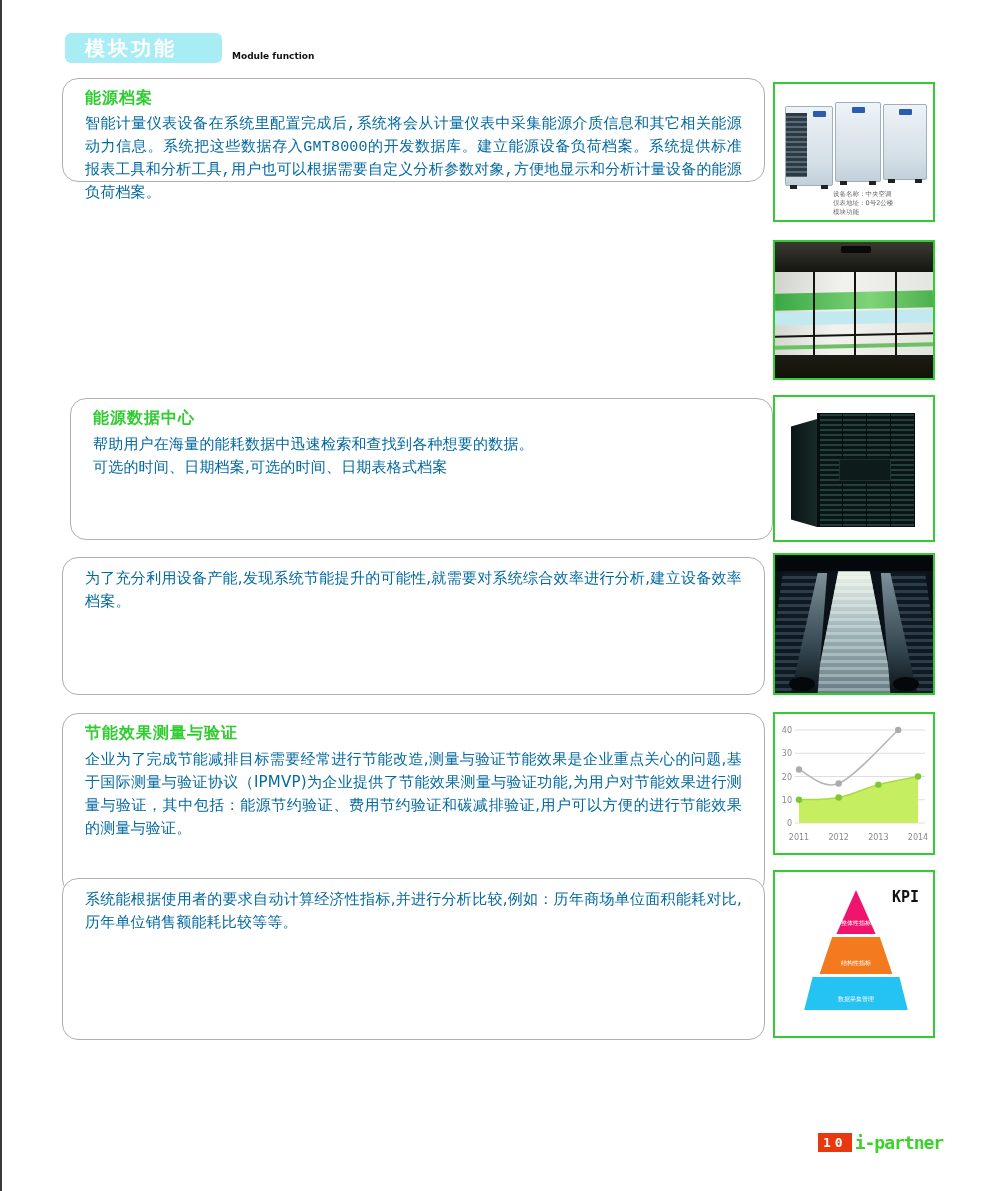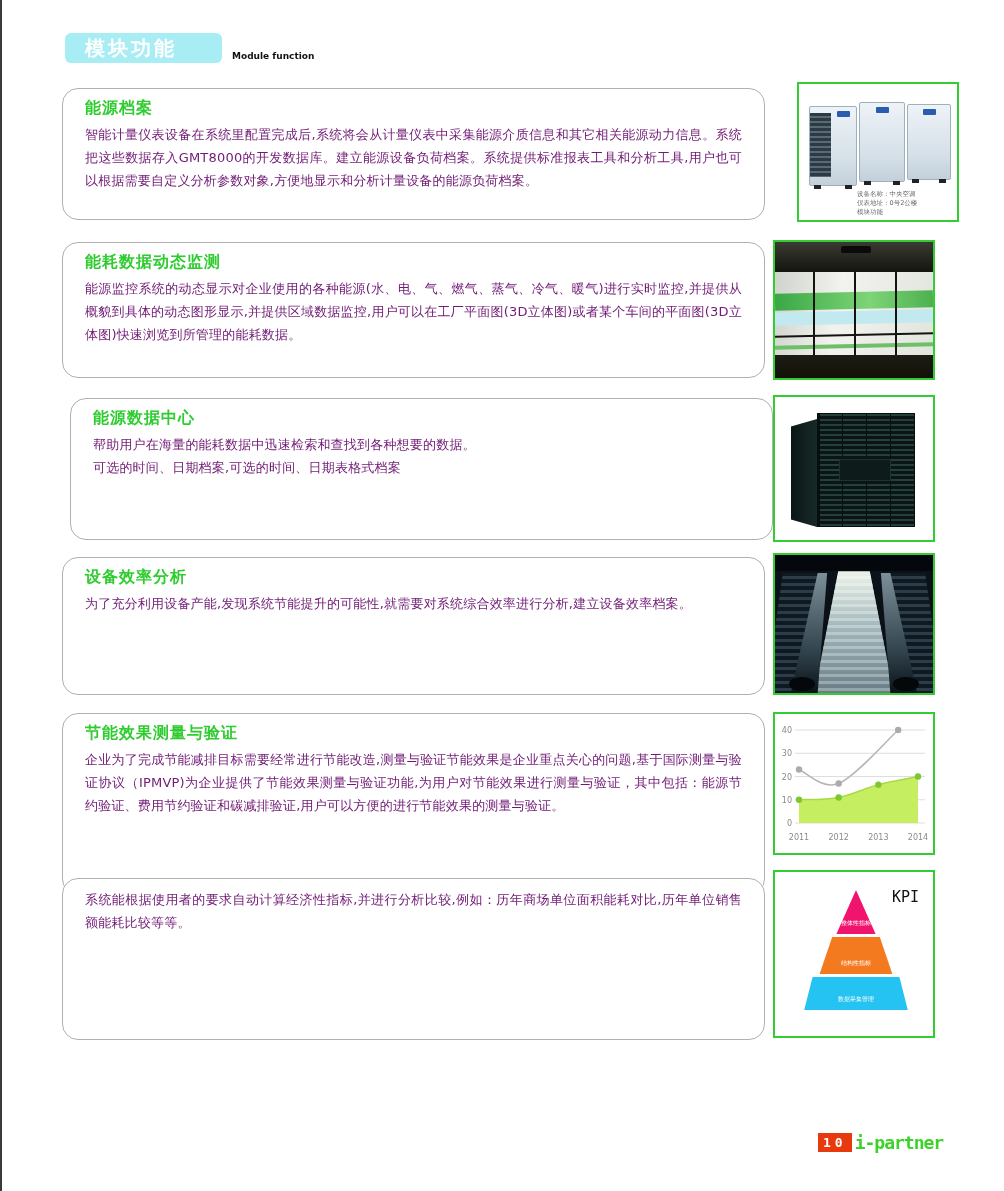--- a/index.html
+++ b/index.html
@@ -11,21 +11,21 @@
   .header-pill{position:absolute;left:65px;top:33px;width:157px;height:30px;background:#a7edf3;
                border-radius:6px;color:#ffffff;font-size:20px;font-weight:bold;line-height:31px;
                padding-left:20px;letter-spacing:3px;box-sizing:border-box;}
   .header-sub{position:absolute;left:232px;top:51px;font-size:9px;font-weight:bold;color:#111;
               font-family:"DejaVu Sans","Liberation Sans",sans-serif;letter-spacing:0;}
 
   
   .section{position:absolute;left:62px;width:703px;background:#fff;border:1px solid #b0b0b0;
            border-radius:16px;padding:9px 22px;box-sizing:border-box;}
   .section h2{margin:0 0 4px 0;font-size:16px;font-weight:600;color:#2fcc2f;letter-spacing:1px;}
-  .section p{margin:0;font-size:13px;color:#701a75;line-height:23px;letter-spacing:0.2px;text-align:justify;}
+  .section p{margin:0;font-size:15px;color:#0369a1;line-height:23px;letter-spacing:0.2px;text-align:justify;}
 
   
   .imgbox{position:absolute;left:773px;width:162px;border:2px solid #33cc33;box-sizing:border-box;
           background:#fff;overflow:hidden;}
 
   
   .hvac-unit{position:absolute;background:linear-gradient(180deg,#eef3f7 0%,#d4dfe7 70%,#c3d0da 100%);
              border:1px solid #9fb0bd;border-radius:2px;}
   .hvac-grille{position:absolute;left:0;top:6px;bottom:8px;width:45%;
                background:repeating-linear-gradient(180deg,#2c3a45 0 3px,#5a6a74 3px 5px);}
@@ -76,21 +76,21 @@
               background:linear-gradient(180deg,#8da2ab,#31434d 70%,#0a1218);}
   .esc-rail-r{position:absolute;left:0;top:0;width:100%;height:100%;
               clip-path:polygon(67% 13%,73% 13%,90% 100%,73% 100%);
               background:linear-gradient(180deg,#8da2ab,#31434d 70%,#0a1218);}
   .esc-bulb{position:absolute;bottom:2px;width:26px;height:14px;border-radius:50%;background:#05080a;}
 
   
   .chartbox{background:#fff;}
 
   
-  .kpi-label{position:absolute;right:14px;top:16px;font-size:15px;font-weight:400;color:#111;
+  .kpi-label{position:absolute;right:14px;top:16px;font-size:15px;font-weight:700;color:#111;
              font-family:"DejaVu Sans Mono","Liberation Mono",monospace;}
   .pyr{position:absolute;left:11px;top:18px;width:140px;}
   .tier{position:relative;width:100%;color:#fff;font-size:6px;text-align:center;}
   .tier span{position:absolute;left:0;right:0;bottom:6px;}
   .tier1{height:44px;clip-path:polygon(50% 0,64% 100%,36% 100%);background:#f0146e;margin-bottom:3px;}
   .tier2{height:37px;clip-path:polygon(33% 0,67% 0,76% 100%,24% 100%);background:#f47a1f;margin-bottom:3px;}
   .tier3{height:33px;clip-path:polygon(19% 0,81% 0,87% 100%,13% 100%);background:#25c3f2;}
 
   
   .footer{position:absolute;left:818px;top:1132px;display:flex;align-items:center;}
@@ -101,58 +101,51 @@
 </style>
 </head>
 <body>
 
 <div id="page">
   <div class="edge-line"></div>
 
   <div class="header-pill">模块功能</div>
   <div class="header-sub">Module function</div>
 
-  <div class="section" style="top:88px;height:132px;">
+  <div class="section" style="top:78px;height:104px;font-family:Liberation Mono, monospace;">
     <h2>能源档案</h2>
     <div>
         <p>智能计量仪表设备在系统里配置完成后,系统将会从计量仪表中采集能源介质信息和其它相关能源动力信息。系统把这些数据存入GMT8000的开发数据库。建立能源设备负荷档案。系统提供标准报表工具和分析工具,用户也可以根据需要自定义分析参数对象,方便地显示和分析计量设备的能源负荷档案。</p>
-      </div>
-  </div>
-  <div class="section" style="top:242px;height:136px;">
-    <h2>能耗数据动态监测</h2>
-    <div>
-        <p>能源监控系统的动态显示对企业使用的各种能源(水、电、气、燃气、蒸气、冷气、暖气)进行实时监控,并提供从概貌到具体的动态图形显示,并提供区域数据监控,用户可以在工厂平面图(3D立体图)或者某个车间的平面图(3D立体图)快速浏览到所管理的能耗数据。</p>
       </div>
   </div>
   <div class="section" style="top:398px;height:142px;margin-left:8px;">
     <h2>能源数据中心</h2>
     <div>
         <p>帮助用户在海量的能耗数据中迅速检索和查找到各种想要的数据。</p>
         <p>可选的时间、日期档案,可选的时间、日期表格式档案</p>
       </div>
   </div>
   <div class="section" style="top:557px;height:138px;">
-    <h2>设备效率分析</h2>
     <div>
         <p>为了充分利用设备产能,发现系统节能提升的可能性,就需要对系统综合效率进行分析,建立设备效率档案。</p>
       </div>
   </div>
   <div class="section" style="top:713px;height:182px;">
     <h2>节能效果测量与验证</h2>
     <div>
         <p>企业为了完成节能减排目标需要经常进行节能改造,测量与验证节能效果是企业重点关心的问题,基于国际测量与验证协议（IPMVP)为企业提供了节能效果测量与验证功能,为用户对节能效果进行测量与验证，其中包括：能源节约验证、费用节约验证和碳减排验证,用户可以方便的进行节能效果的测量与验证。</p>
       </div>
   </div>
   <div class="section" style="top:878px;height:162px;">
     <div>
         <p>系统能根据使用者的要求自动计算经济性指标,并进行分析比较,例如：历年商场单位面积能耗对比,历年单位销售额能耗比较等等。</p>
       </div>
   </div>
 
-  <div class="imgbox" style="top:82px;height:140px;margin-left:24px;">
+  <div class="imgbox" style="top:82px;height:140px;">
     <div class="hvac-unit" style="left:10px;top:22px;width:46px;height:78px;">
       <div class="hvac-grille"></div>
       <div class="hvac-chip" style="left:72%;"></div>
       <div class="hvac-foot" style="left:4px;"></div>
       <div class="hvac-foot" style="right:4px;"></div>
     </div>
     <div class="hvac-unit" style="left:60px;top:18px;width:44px;height:78px;">
       <div class="hvac-chip"></div>
       <div class="hvac-foot" style="left:4px;"></div>
       <div class="hvac-foot" style="right:4px;"></div>

